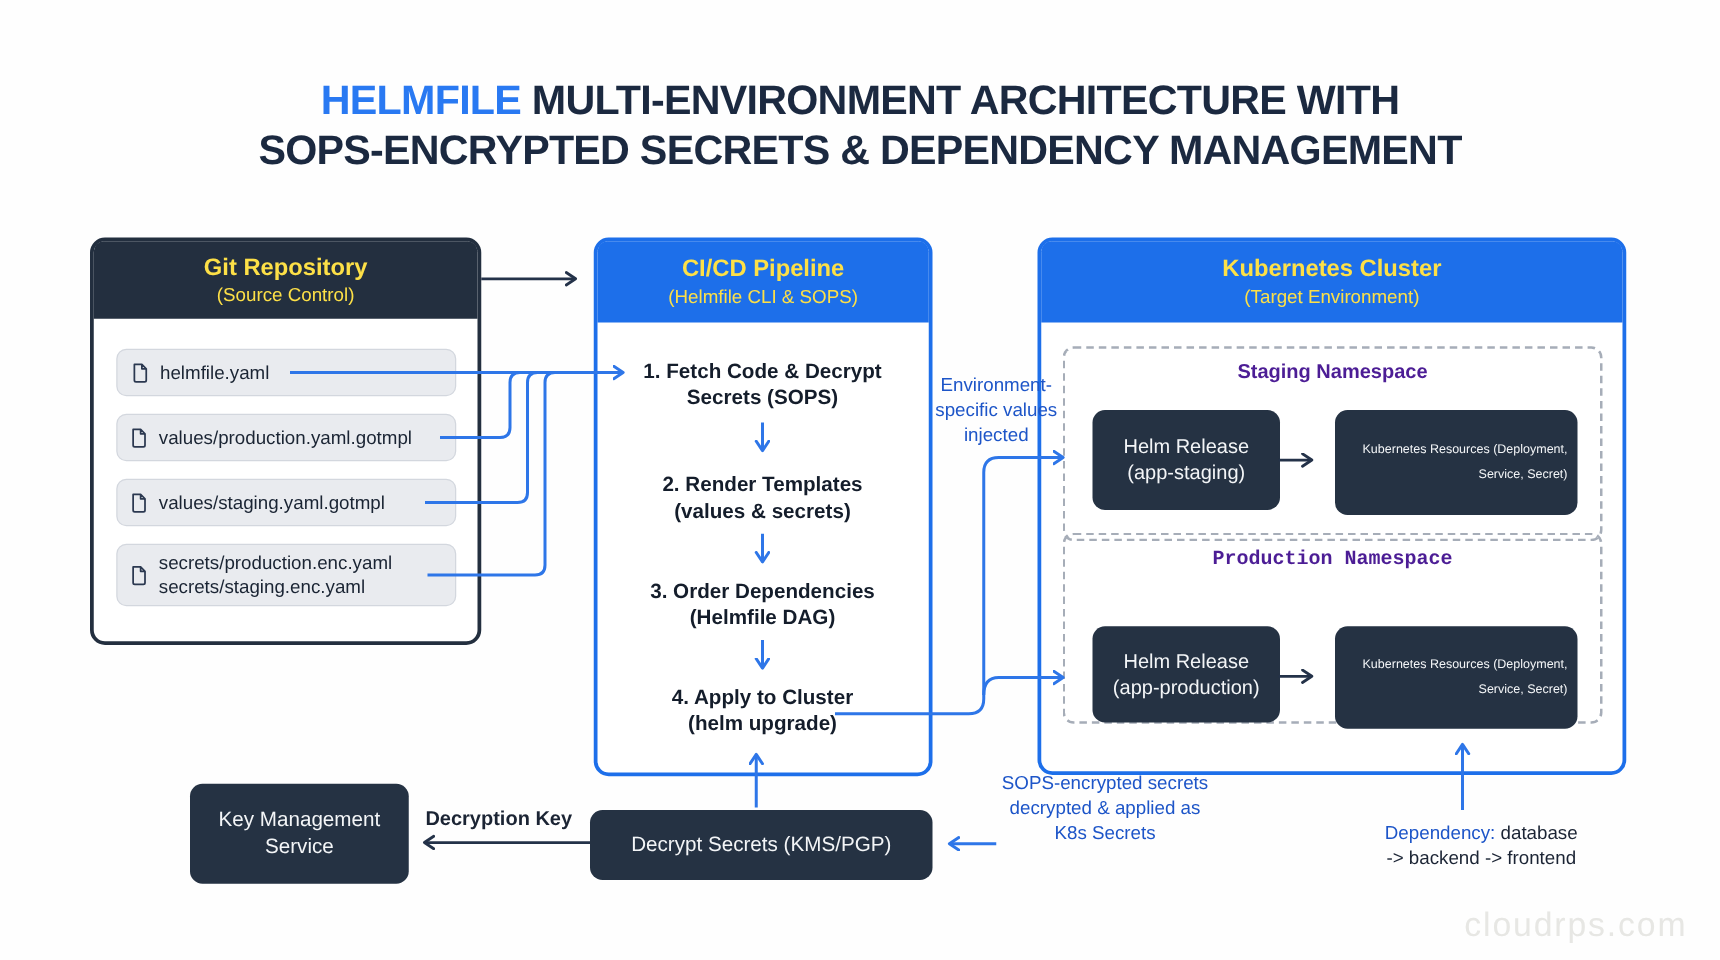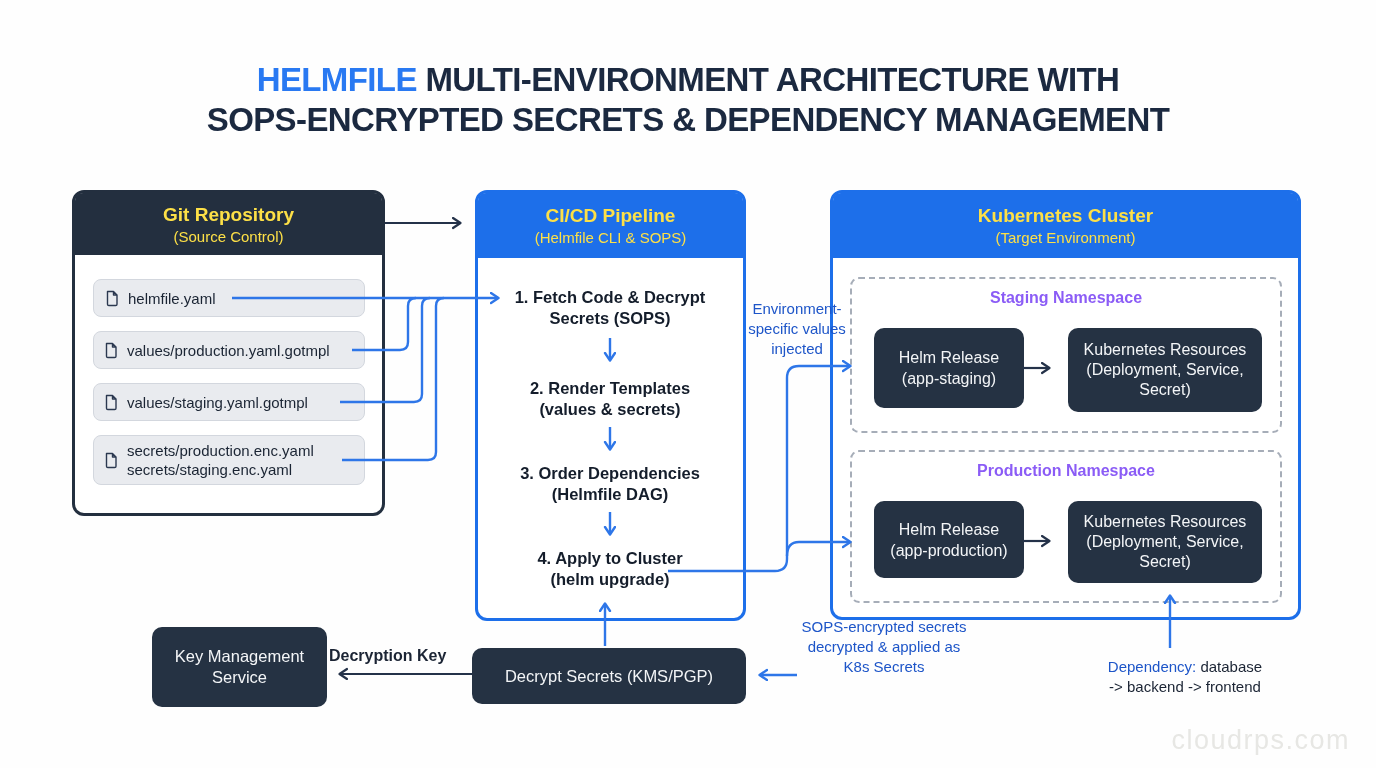--- a/index.html
+++ b/index.html
@@ -40,37 +40,37 @@
     font-size:16.5px;color:#141d2b;line-height:21px;z-index:3;
   }
   .step .b{font-weight:700;}
   .step .n{font-weight:700;}
   
   .ns{
     position:absolute;border:2px dashed #a6adb8;border-radius:9px;box-sizing:border-box;z-index:3;
   }
   .ns-title{
     position:absolute;top:10px;left:0;width:100%;text-align:center;
-    font-size:16px;font-weight:700;color:#8b5cf6;
+    font-size:16px;font-weight:700;color:#4c1d95;
   }
   .darkbox{
     position:absolute;background:#253243;border-radius:10px;color:#f3f5f7;
     display:flex;flex-direction:column;justify-content:center;align-items:center;
     text-align:center;font-size:16px;font-weight:500;line-height:21px;z-index:4;
     padding:4px 8px;box-sizing:border-box;
   }
-  .darkbox.small{font-size:16px;line-height:20px;}
+  .darkbox.small{font-size:10px;line-height:20px;text-align:right;}
   
   .anno{
     position:absolute;text-align:center;font-size:15px;font-weight:500;
     color:#1d55c8;line-height:20px;z-index:3;
   }
   .anno .dk{color:#1b2434;}
   .lbl-key{
-    position:absolute;text-align:left;font-size:16px;font-weight:600;color:#1b2434;z-index:3;
+    position:absolute;text-align:center;font-size:16px;font-weight:600;color:#1b2434;z-index:3;
   }
   .watermark{
     position:absolute;right:26px;bottom:12px;font-size:27px;font-weight:400;
     color:#e7e7e4;letter-spacing:1.5px;z-index:1;
   }
   
   #wires{position:absolute;top:0;left:0;z-index:10;pointer-events:none;}
 </style>
 </head>
 <body>
@@ -149,21 +149,21 @@
     <div class="ns-title">Staging Namespace</div>
   </div>
   <div class="darkbox" style="left:874px;top:328px;width:150px;height:80px;">
     <div>Helm Release</div>
     <div>(app-staging)</div>
   </div>
   <div class="darkbox small" style="left:1068px;top:328px;width:194px;height:84px;">
     <div><span>Kubernetes Resources</span> <span>(Deployment, Service, Secret)</span></div>
   </div>
 
-  <div class="ns" style="left:850px;top:450px;width:432px;height:153px;">
+  <div class="ns" style="left:850px;top:426px;width:432px;height:153px;font-family:Liberation Mono, monospace;">
     <div class="ns-title">Production Namespace</div>
   </div>
   <div class="darkbox" style="left:874px;top:501px;width:150px;height:77px;">
     <div>Helm Release</div>
     <div>(app-production)</div>
   </div>
   <div class="darkbox small" style="left:1068px;top:501px;width:194px;height:82px;">
     <div><span>Kubernetes Resources</span> <span>(Deployment, Service, Secret)</span></div>
   </div>
 

